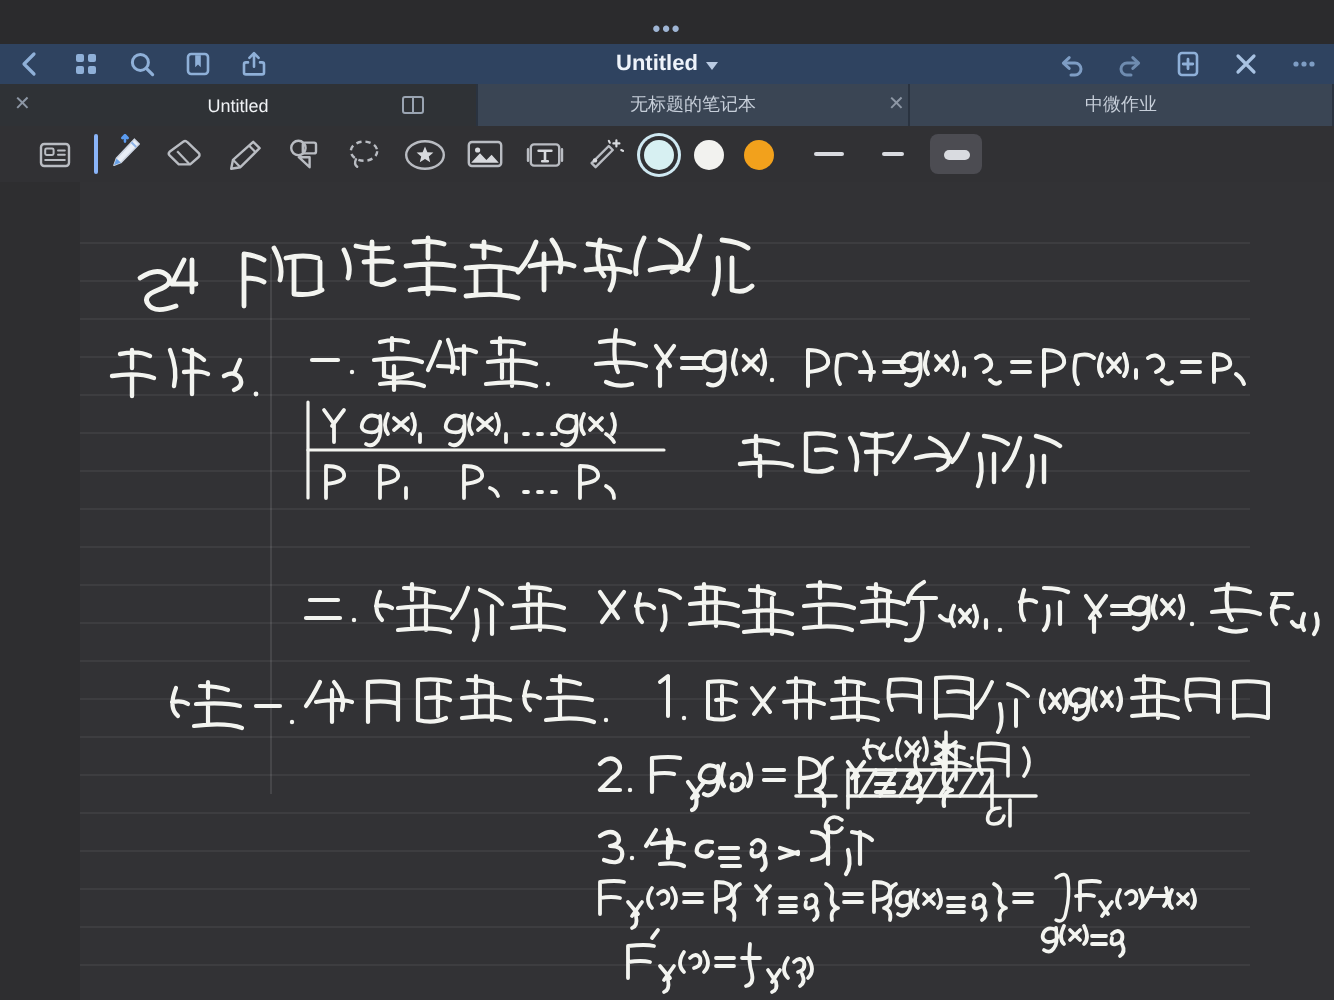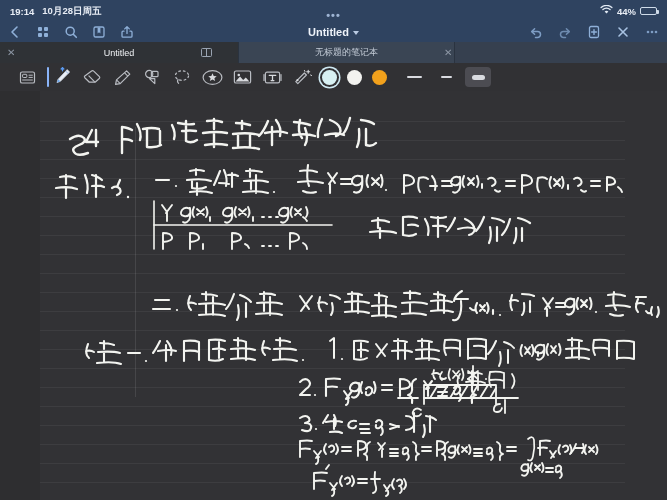--- a/index.html
+++ b/index.html
@@ -145,39 +145,20 @@
     position:absolute; left:0; top:0; width:627px; height:409px;
     pointer-events:none;
   }
   .ink svg{ display:block; }
 </style>
 </head>
 <body>
 
 <div class="app">
 
-  <div class="statusbar">
-    <div class="sb-left">
-      <span>19:14</span>
-      <span>10月28日周五</span>
-    </div>
-    <div class="sb-right">
-      <span>
-        <svg width="13" height="10" viewBox="0 0 13 10">
-          <path d="M6.5 8.6 L4.6 6.4 A3.1 3.1 0 0 1 8.4 6.4 Z" fill="#e3ebf5"></path>
-          <path d="M2.9 4.6 A5.4 5.4 0 0 1 10.1 4.6" stroke="#e3ebf5" stroke-width="1.3" fill="none" stroke-linecap="round"></path>
-          <path d="M1.1 2.5 A8 8 0 0 1 11.9 2.5" stroke="#e3ebf5" stroke-width="1.3" fill="none" stroke-linecap="round"></path>
-        </svg>
-      </span>
-      <span>44%</span>
-      <span class="batt">
-        <span class="batt-body"><span class="batt-fill"></span><span class="batt-cap"></span></span>
-      </span>
-    </div>
-  </div>
 
   <div class="navbar">
     <div class="nav-left">
       <span class="nav-icon">
         <svg viewBox="0 0 14 14">
             <path d="M9 2 L4 7 L9 12" stroke="#8fb0d8" stroke-width="1.6" fill="none" stroke-linecap="round" stroke-linejoin="round"></path>
           </svg>
       </span>
       <span class="nav-icon">
         <svg viewBox="0 0 14 14">
@@ -251,20 +232,23 @@
 
   <div class="tabbar">
     <div class="tab t1 active">
       <span class="tab-x">✕</span>
       <span class="tab-label">Untitled</span>
       <span class="split-ic"></span>
     </div>
     <div class="tab t2">
       <span class="tab-label">无标题的笔记本</span>
       <span class="tab-x">✕</span>
+    </div>
+    <div class="tab t3">
+      <span class="tab-label">中微作业</span>
     </div>
   </div>
 
   <div class="toolbar">
 
     <div class="tool">
       <svg width="17" height="15" viewBox="0 0 17 15">
         <rect x="1.5" y="2" width="14" height="11" rx="1.6" stroke="#b9bcc2" stroke-width="1.2" fill="none"></rect>
         <rect x="3.6" y="4.3" width="4.2" height="3.2" rx="0.7" stroke="#b9bcc2" stroke-width="1" fill="none"></rect>
         <path d="M10 5.2 h3.4 M10 7.4 h3.4 M3.6 10 h9.8" stroke="#b9bcc2" stroke-width="1" stroke-linecap="round"></path>

